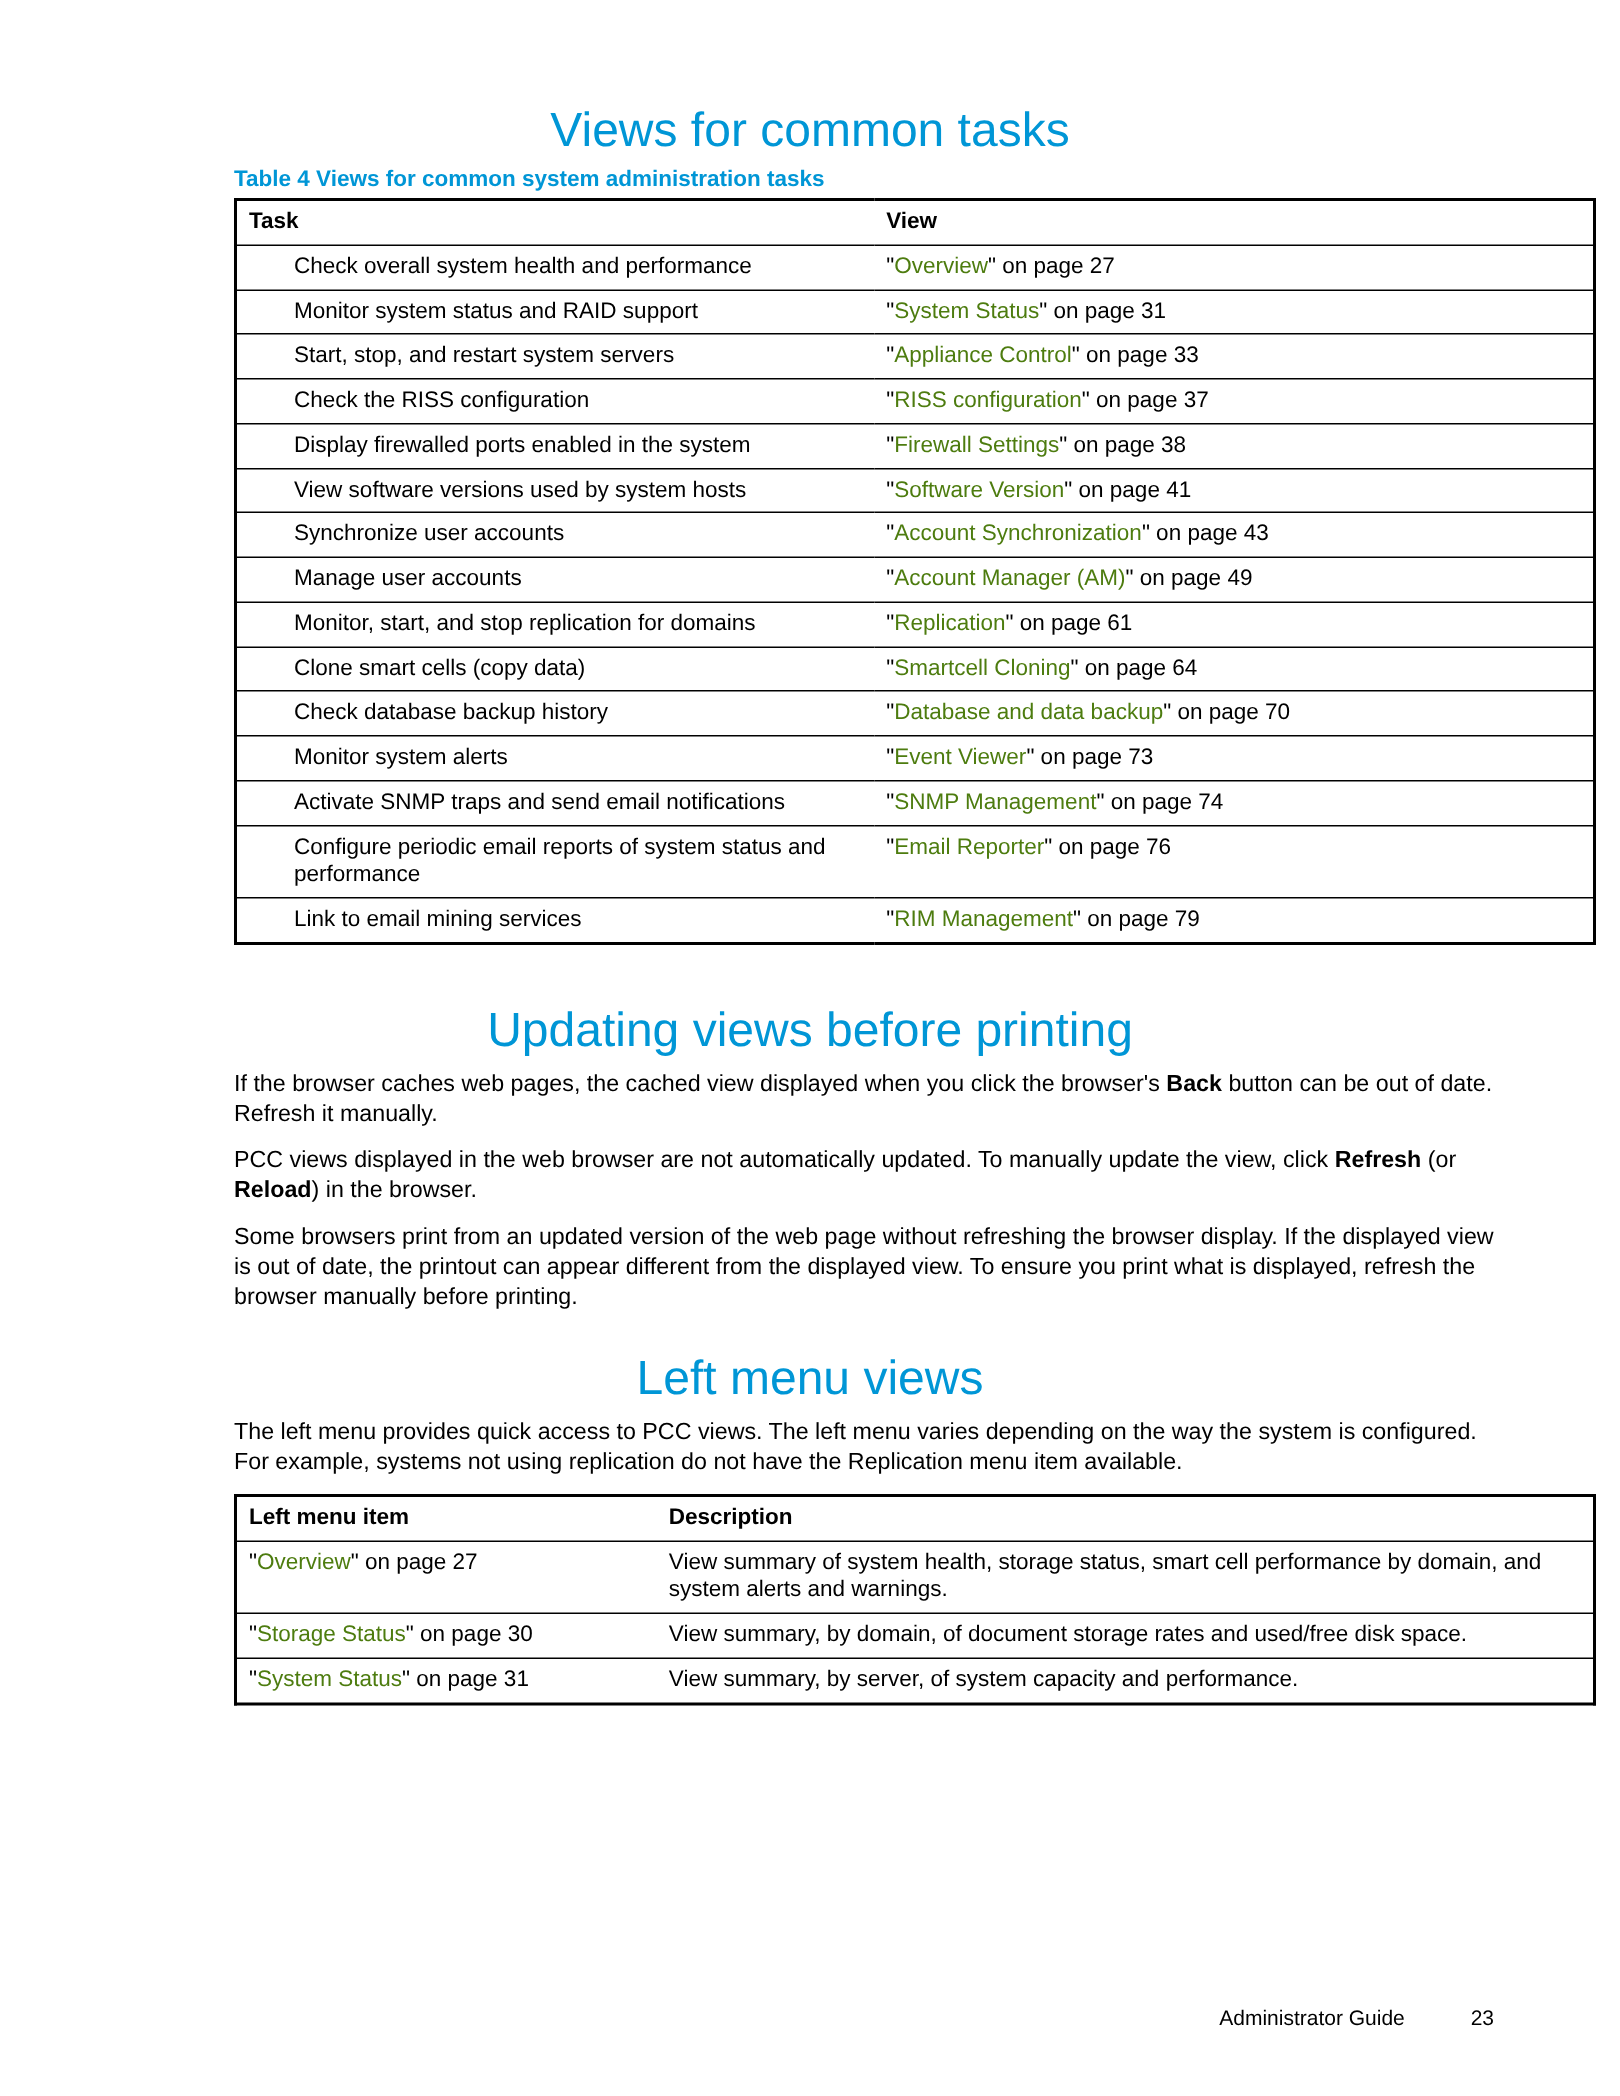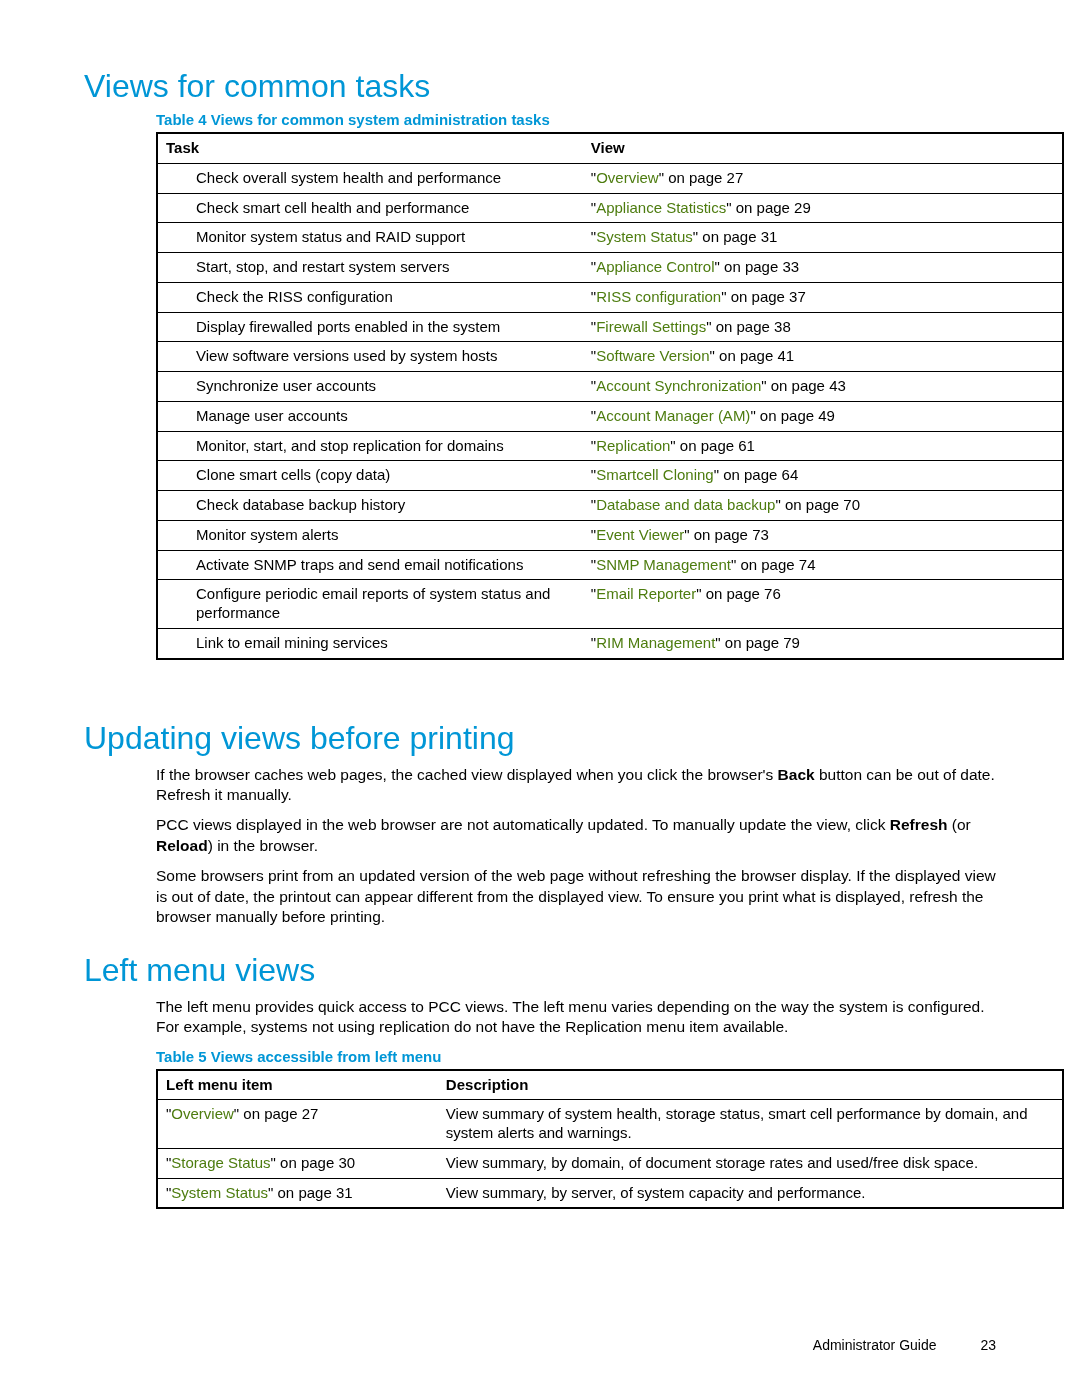--- a/index.html
+++ b/index.html
@@ -15,20 +15,21 @@
     position: relative;
     padding: 68px 84px 0 84px;
     box-sizing: border-box;
   }
   h2.section {
     font-size: 32px;
     font-weight: 400;
     color: #0096d6;
     margin: 0 0 6px 0;
     letter-spacing: 0px;
+    text-align: center;
   }
   .table-caption {
     font-size: 15px;
     font-weight: 700;
     color: #0096d6;
     margin: 4px 0 4px 72px;
   }
   table.boxed {
     border-collapse: collapse;
     margin-left: 72px;
@@ -84,24 +85,20 @@
         <th class="col-task">Task</th>
         <th>View</th>
       </tr>
     </thead>
     <tbody id="t4-body">
         <tr>
           <td class="col-task">Check overall system health and performance</td>
           <td>"<span class="link">Overview</span>" on page 27</td>
         </tr>
         <tr>
-          <td class="col-task">Check smart cell health and performance</td>
-          <td>"<span class="link">Appliance Statistics</span>" on page 29</td>
-        </tr>
-        <tr>
           <td class="col-task">Monitor system status and RAID support</td>
           <td>"<span class="link">System Status</span>" on page 31</td>
         </tr>
         <tr>
           <td class="col-task">Start, stop, and restart system servers</td>
           <td>"<span class="link">Appliance Control</span>" on page 33</td>
         </tr>
         <tr>
           <td class="col-task">Check the RISS configuration</td>
           <td>"<span class="link">RISS configuration</span>" on page 37</td>
@@ -146,36 +143,35 @@
           <td class="col-task">Configure periodic email reports of system status and performance</td>
           <td>"<span class="link">Email Reporter</span>" on page 76</td>
         </tr>
         <tr>
           <td class="col-task">Link to email mining services</td>
           <td>"<span class="link">RIM Management</span>" on page 79</td>
         </tr>
       </tbody>
   </table>
 
-  <h2 class="section" style="margin-top:60px;">Updating views before printing</h2>
+  <h2 class="section" style="margin-top:38px;">Updating views before printing</h2>
   <div class="body-text">
     <p>
       <span>If the browser caches web pages, the cached view displayed when you click the browser's </span><strong>Back</strong><span> button can be out of date.  Refresh it manually.</span>
     </p>
     <p>
       <span>PCC views displayed in the web browser are not automatically updated.  To manually update the view, click </span><strong>Refresh</strong><span> (or </span><strong>Reload</strong><span>) in the browser.</span>
     </p>
     <p>Some browsers print from an updated version of the web page without refreshing the browser display.  If the displayed view is out of date, the printout can appear different from the displayed view.  To ensure you print what is displayed, refresh the browser manually before printing.</p>
   </div>
 
   <h2 class="section" style="margin-top:24px;">Left menu views</h2>
   <div class="body-text">
     <p>The left menu provides quick access to PCC views.  The left menu varies depending on the way the system is configured.  For example, systems not using replication do not have the Replication menu item available.</p>
   </div>
-  <div class="table-caption" style="margin-top:6px;">Table 5 Views accessible from left menu</div>
   <table class="boxed" id="t5">
     <thead>
       <tr>
         <th class="c1">Left menu item</th>
         <th>Description</th>
       </tr>
     </thead>
     <tbody id="t5-body">
         <tr>
           <td class="c1">"<span class="link">Overview</span>" on page 27</td>

